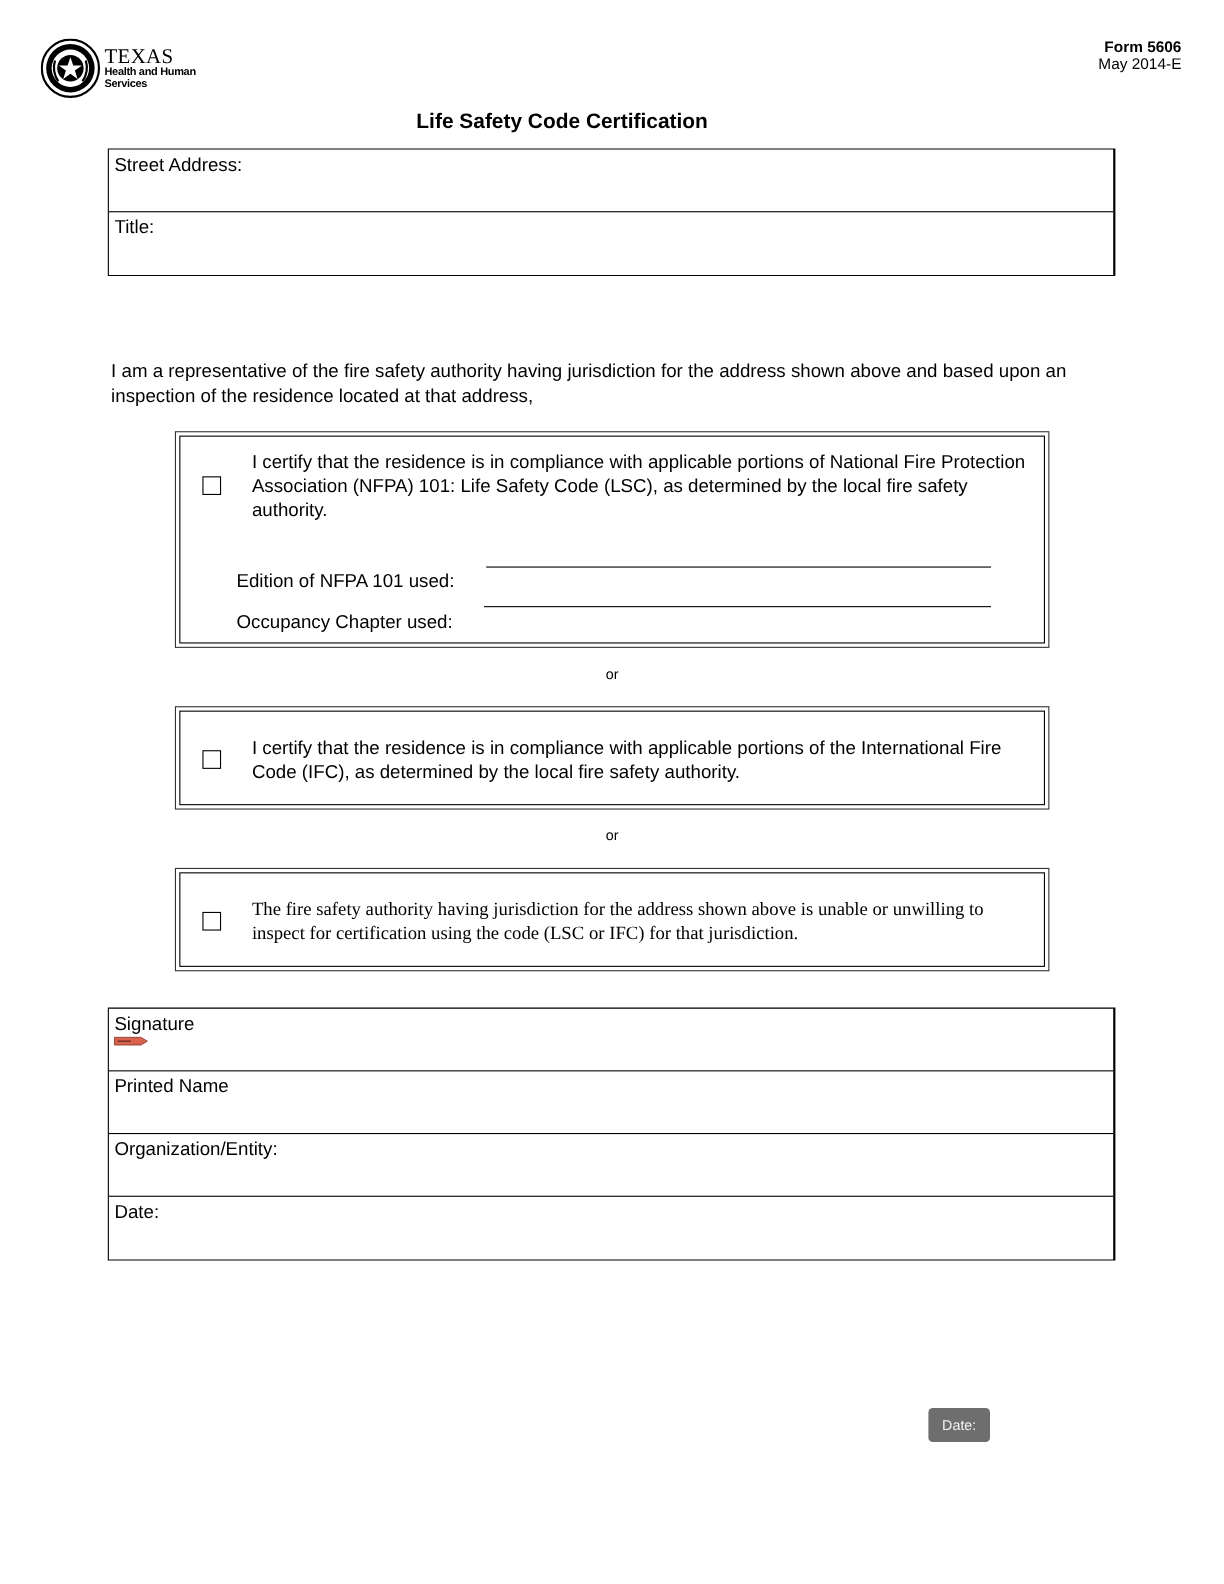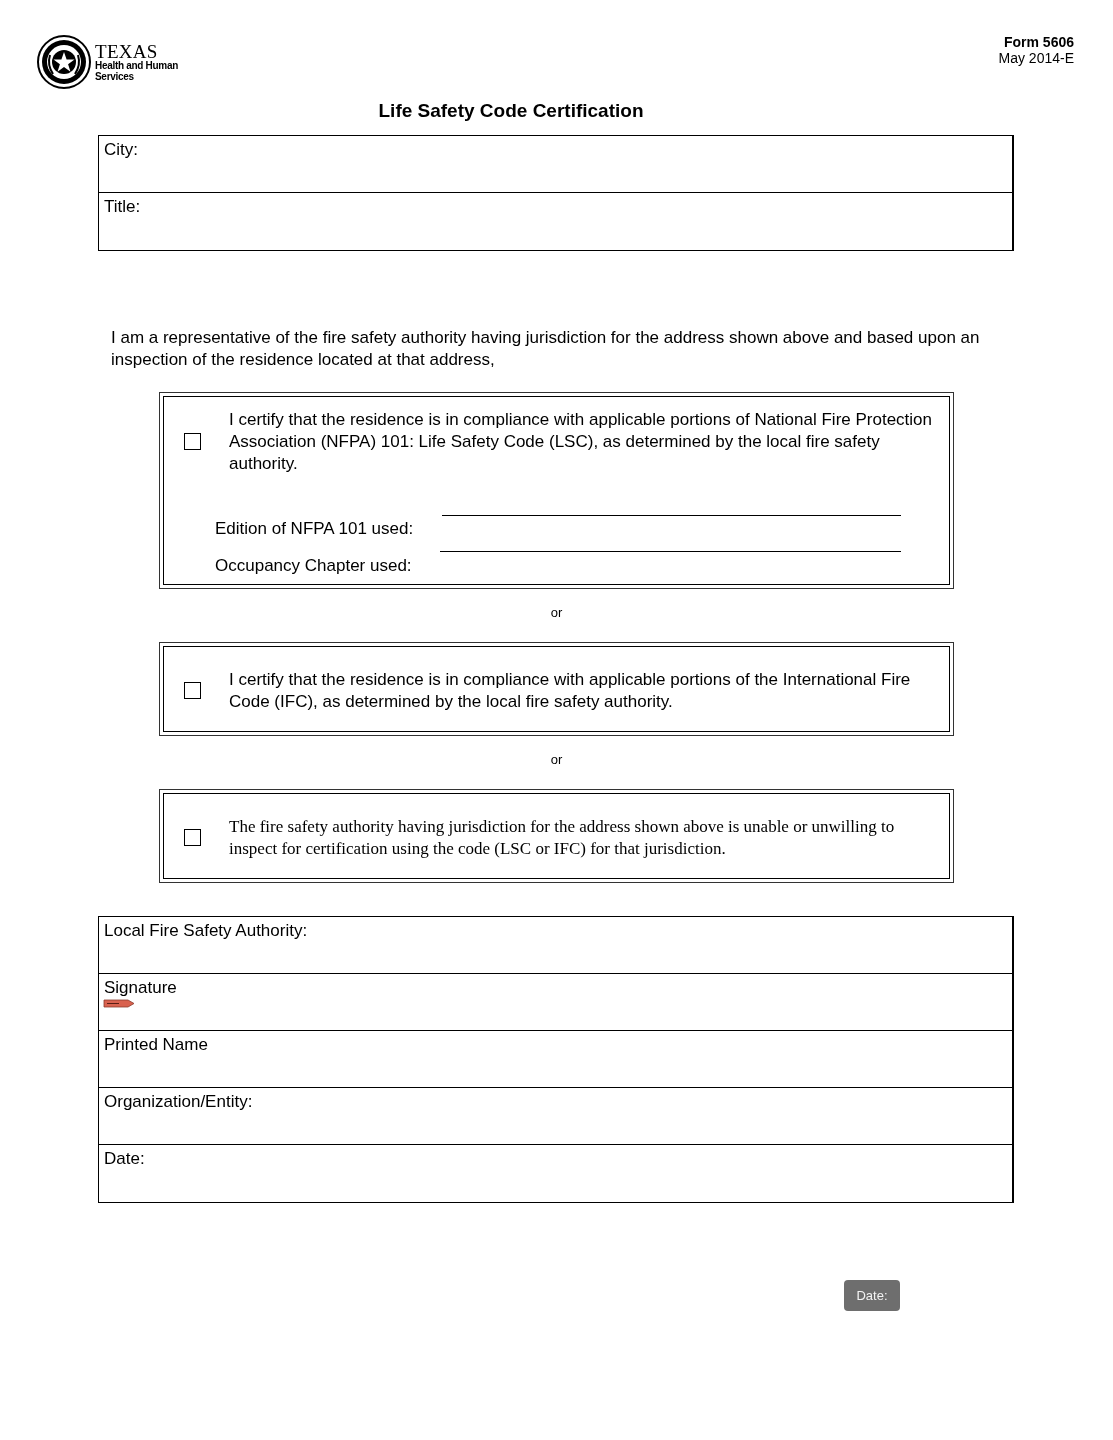--- a/index.html
+++ b/index.html
@@ -13,21 +13,21 @@
   .form-no .b { font-weight:bold; }
   .title { position:absolute; left:0; width:1022px; top:100px; text-align:center; font-weight:bold; font-size:19px; }
 
   .tbl { position:absolute; left:98px; width:916px; border:1.5px solid #000; border-right-width:2px; box-sizing:border-box; }
   .tbl .row { height:57px; box-sizing:border-box; border-bottom:1.5px solid #000; position:relative; }
   .tbl .row:last-child { border-bottom:none; }
   .tbl .lbl { position:absolute; left:5px; top:4px; font-size:17px; }
   .tbl1 { top:135px; }
   .tbl2 { top:916px; }
 
-  .intro { position:absolute; left:101px; top:327px; width:920px; font-size:17px; line-height:22px;margin-left:10px; }
+  .intro { position:absolute; left:101px; top:327px; width:920px; font-size:17px; line-height:22px; }
 
   .box { position:absolute; left:159px; width:795px; border:1.5px solid #333; box-sizing:border-box; padding:3px; }
   .box-in { border:1.5px solid #000; width:100%; height:100%; box-sizing:border-box; position:relative; }
   .box .cb { position:absolute; left:20px; width:17px; height:17px; border:1.3px solid #000; box-sizing:border-box; background:#fff; cursor:pointer; }
   .box .txt { position:absolute; left:65px; width:715px; font-size:17px; line-height:22px; }
   .box1 { top:392px; height:197px; }
   .box2 { top:642px; height:94px; }
   .box3 { top:789px; height:94px;font-family:Liberation Serif, serif; }
   .field-lbl { position:absolute; left:51px; font-size:17px;margin-top:28px; }
   .field-line { position:absolute; left:278px; width:459px; border-bottom:1.3px solid #000; height:20px; }
@@ -59,21 +59,21 @@
 
 <div class="form-no">
   <div class="b">Form 5606</div>
   <div>May 2014-E</div>
 </div>
 
 <div class="title">Life Safety Code Certification</div>
 
 <div class="tbl tbl1">
   <div class="row">
-    <span class="lbl">City:</span>
+    <span class="lbl">Street Address:</span>
   </div>
   <div class="row">
     <span class="lbl">Title:</span>
   </div>
 </div>
 
 <div class="intro">I am a representative of the fire safety authority having jurisdiction for the address shown above and based upon an inspection of the residence located at that address,</div>
 
 <div class="box box1">
   <div class="box-in">
@@ -99,23 +99,20 @@
 
 <div class="box box3">
   <div class="box-in">
     <div class="cb" style="top:35px;"></div>
     <div class="txt" style="top:22px;">The fire safety authority having jurisdiction for the address shown above is unable or unwilling to inspect for certification using the code (LSC or IFC) for that jurisdiction.</div>
   </div>
 </div>
 
 <div class="tbl tbl2">
   <div class="row">
-    <span class="lbl">Local Fire Safety Authority:</span>
-  </div>
-  <div class="row">
     <span class="lbl">Signature</span>
     <svg class="sig-tag" viewBox="0 0 32 9">
       <path d="M1 1 H25 L31 4.5 L25 8 H1 Z" fill="#d9624f" stroke="#8a3a2c" stroke-width="0.8"></path>
       <rect x="4" y="4" width="12" height="1" fill="#5a1d14"></rect>
     </svg>
   </div>
   <div class="row">
     <span class="lbl">Printed Name</span>
   </div>
   <div class="row">

